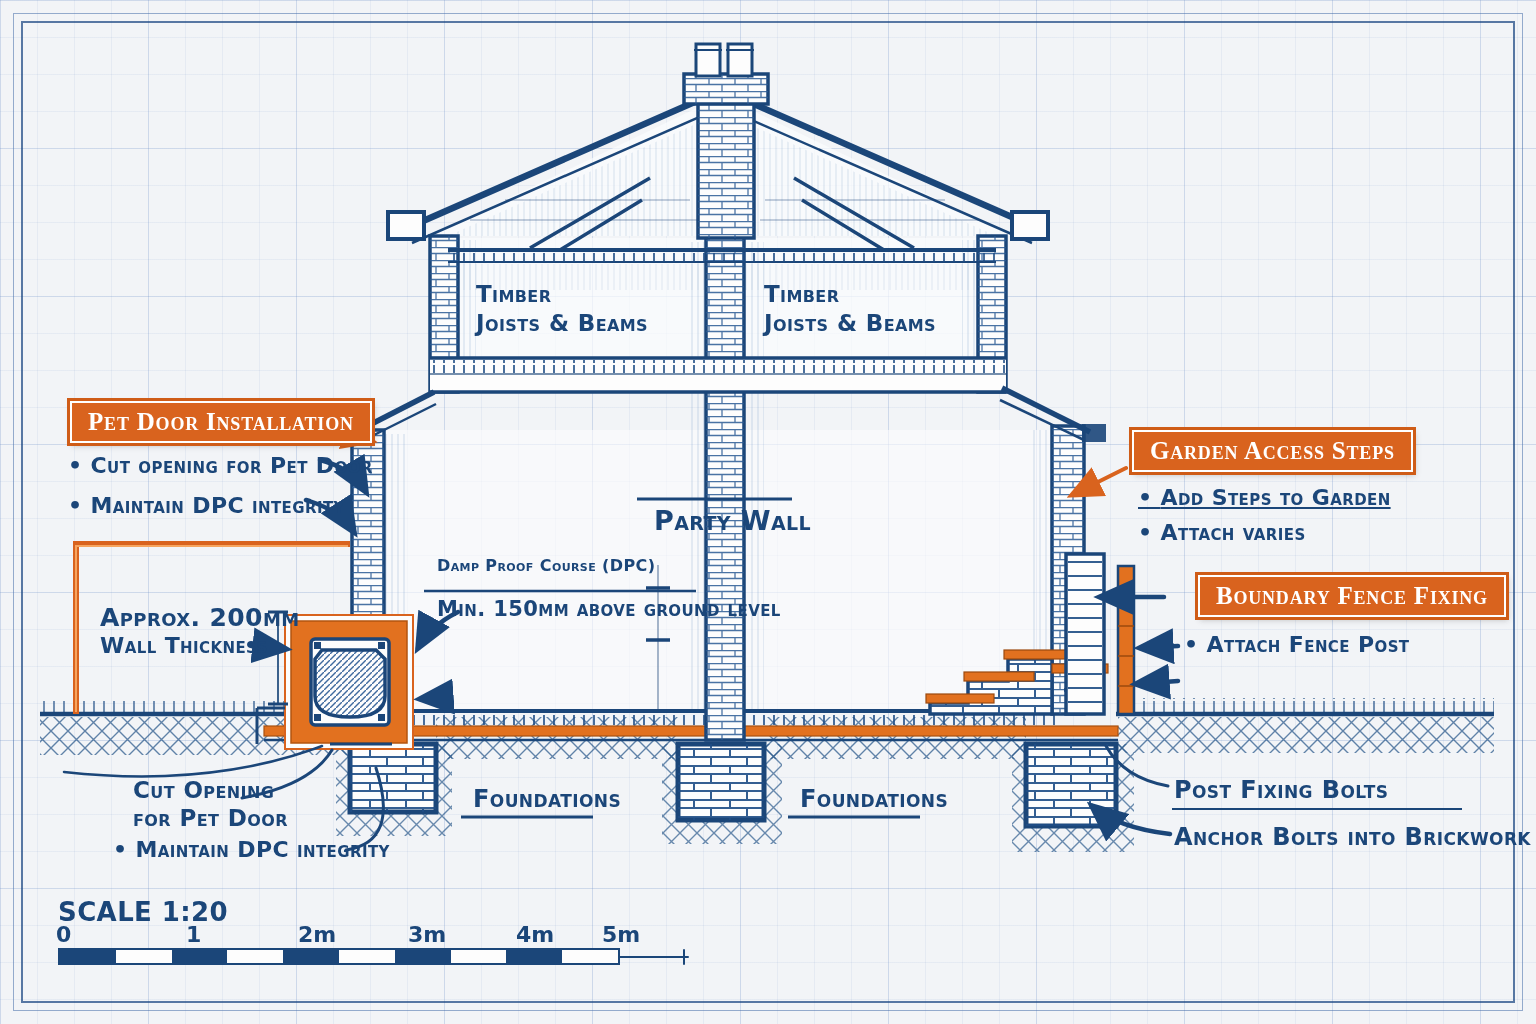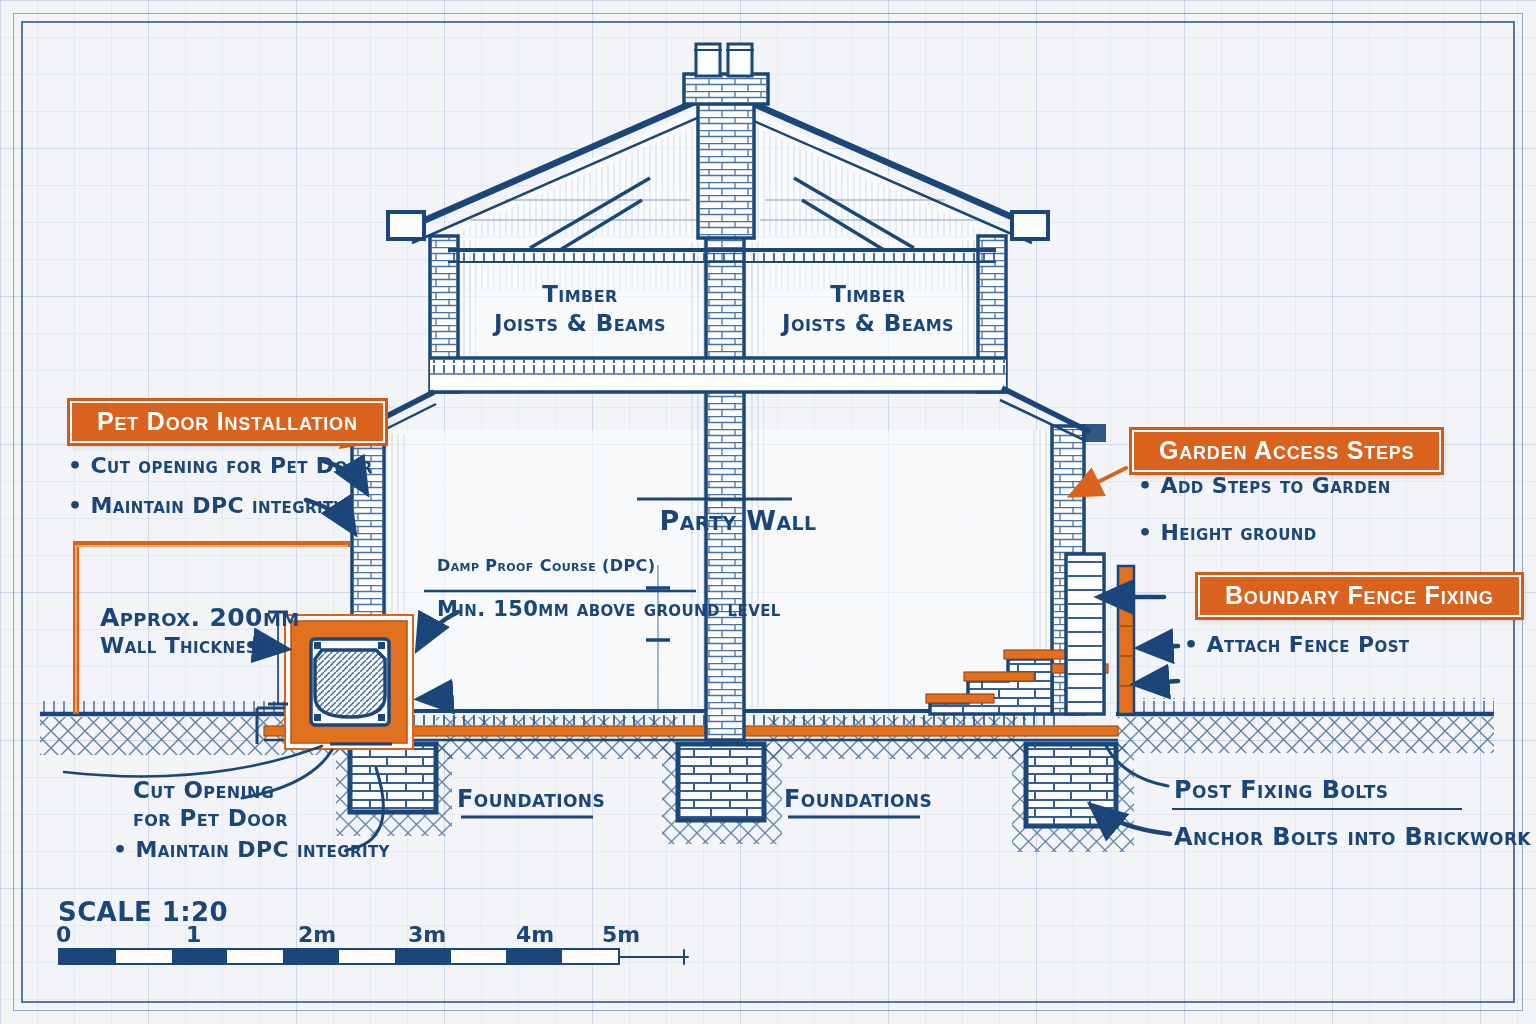--- a/index.html
+++ b/index.html
@@ -15,25 +15,25 @@
     font-family:"DejaVu Sans",sans-serif;
   }
   .frame-outer{position:absolute;inset:13px;border:1.5px solid rgba(70,110,170,.55);pointer-events:none;}
   .frame-inner{position:absolute;inset:21px;border:2px solid rgba(27,70,130,.72);pointer-events:none;}
   svg{position:absolute;left:0;top:0;}
   .hand{position:absolute;font-variant:small-caps;color:#1b4679;font-weight:700;letter-spacing:.4px;white-space:nowrap;line-height:1.25;}
   .bullet::before{content:"• ";}
   .tagbox{
     position:absolute;background:#d9631e;border:2px solid #fff;
     box-shadow:0 0 0 3px #cf5c17, 2px 3px 6px rgba(40,40,40,.25);
-    color:#fff;padding:5px 25px;font-variant:small-caps;font-weight:700;
+    color:#fff;padding:5px 16px;font-variant:small-caps;font-weight:700;
     letter-spacing:.8px;white-space:nowrap;font-size:25px;line-height:1.1;
-    font-family:Liberation Sans, sans-serif;
+    font-family:Liberation Serif, serif;
   }
-  .c{text-align:center;}
+  .c{padding-left:16px;}
   .scalebar{
     position:absolute;left:58px;top:948px;width:562px;height:17px;
     border:2.5px solid #1b4679;display:flex;box-sizing:border-box;background:#fff;
   }
   .scalebar div{flex:1;}
   .scalebar div:nth-child(odd){background:#1b4679;}
   .scalebar div:nth-child(even){background:#fdfdfd;}
   .ticklabel{position:absolute;top:922px;font-weight:700;color:#1b4679;font-size:22px;}
 </style>
 </head>
@@ -267,22 +267,22 @@
   <div class="hand" style="left:100px;top:632px;font-size:22px;">Wall Thickness</div>
 
   <div class="hand" style="left:437px;top:556px;font-size:16px;">Damp Proof Course (DPC)</div>
   <div class="hand" style="left:437px;top:596px;font-size:21px;">Min. 150mm above ground level</div>
 
   <div class="hand" style="left:133px;top:776px;font-size:23px;">Cut Opening</div>
   <div class="hand" style="left:133px;top:804px;font-size:23px;">for Pet Door</div>
   <div class="hand bullet" style="left:113px;top:836px;font-size:22px;">Maintain DPC integrity</div>
 
   <div class="tagbox" style="left:1132px;top:430px;">Garden Access Steps</div>
-  <div class="hand bullet" style="left:1138px;top:472px;font-size:22px;">Add Steps to Garden</div>
-  <div class="hand bullet" style="left:1138px;top:519px;font-size:22px;">Height ground</div>
+  <div class="hand bullet" style="left:1138px;top:484px;font-size:22px;text-decoration:underline;">Add Steps to Garden</div>
+  <div class="hand bullet" style="left:1138px;top:519px;font-size:22px;">Attach varies</div>
 
   <div class="tagbox" style="left:1172px;top:575px;margin-left:26px;">Boundary Fence Fixing</div>
   <div class="hand bullet" style="left:1184px;top:631px;font-size:22px;">Attach Fence Post</div>
 
   <div class="hand" style="left:1174px;top:822px;font-size:24px;">Anchor Bolts into Brickwork</div>
   <div class="hand" style="left:1174px;top:775px;font-size:24px;">Post Fixing Bolts</div>
 
   <div class="hand" style="left:58px;top:896px;font-size:26px;font-variant:normal;">SCALE 1:20</div>
   <div class="scalebar">
     <div></div>

